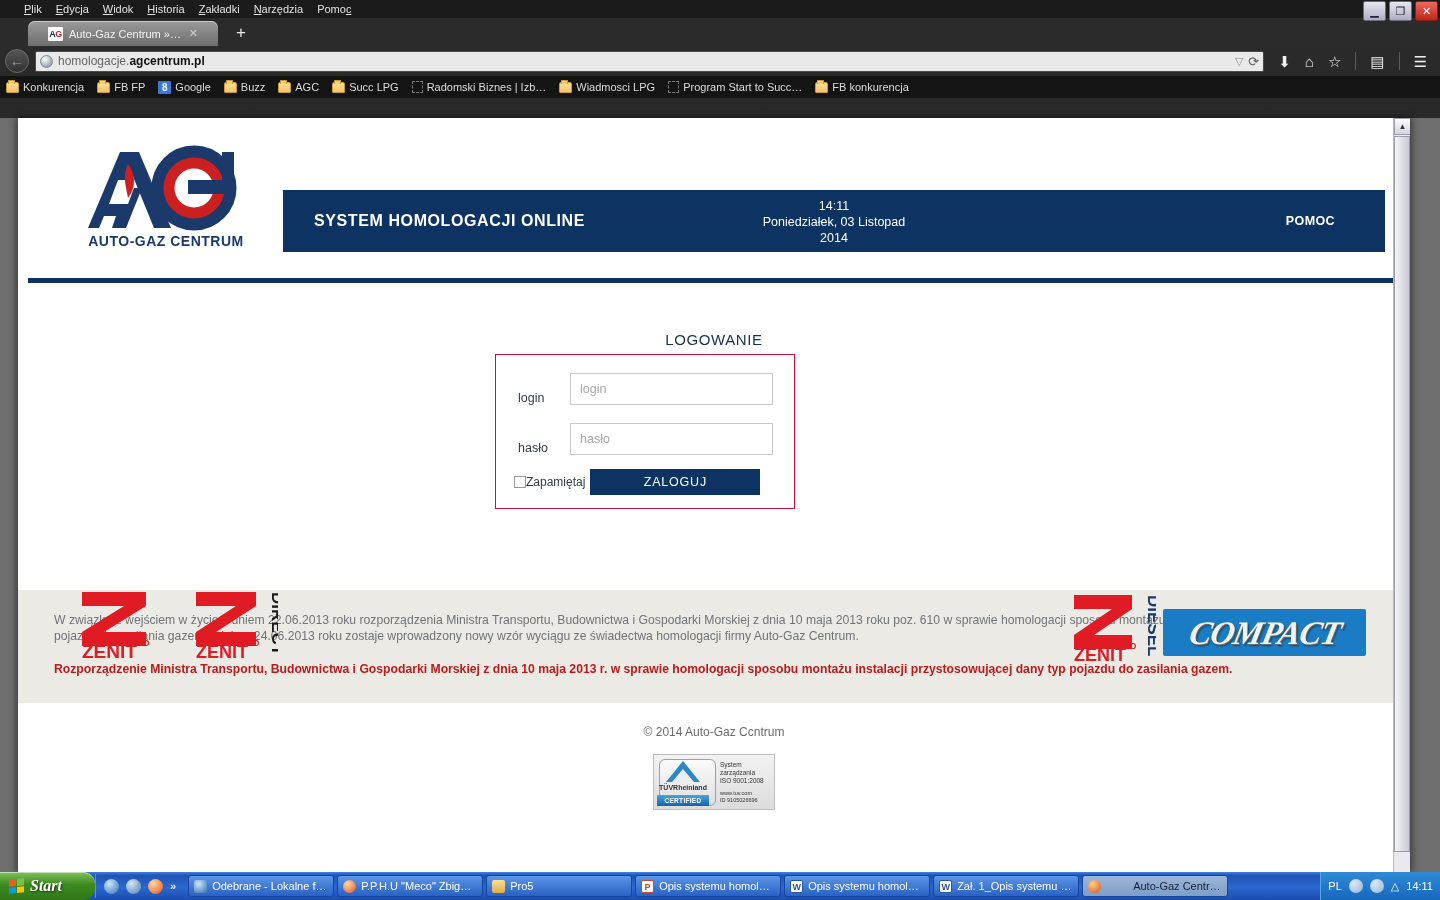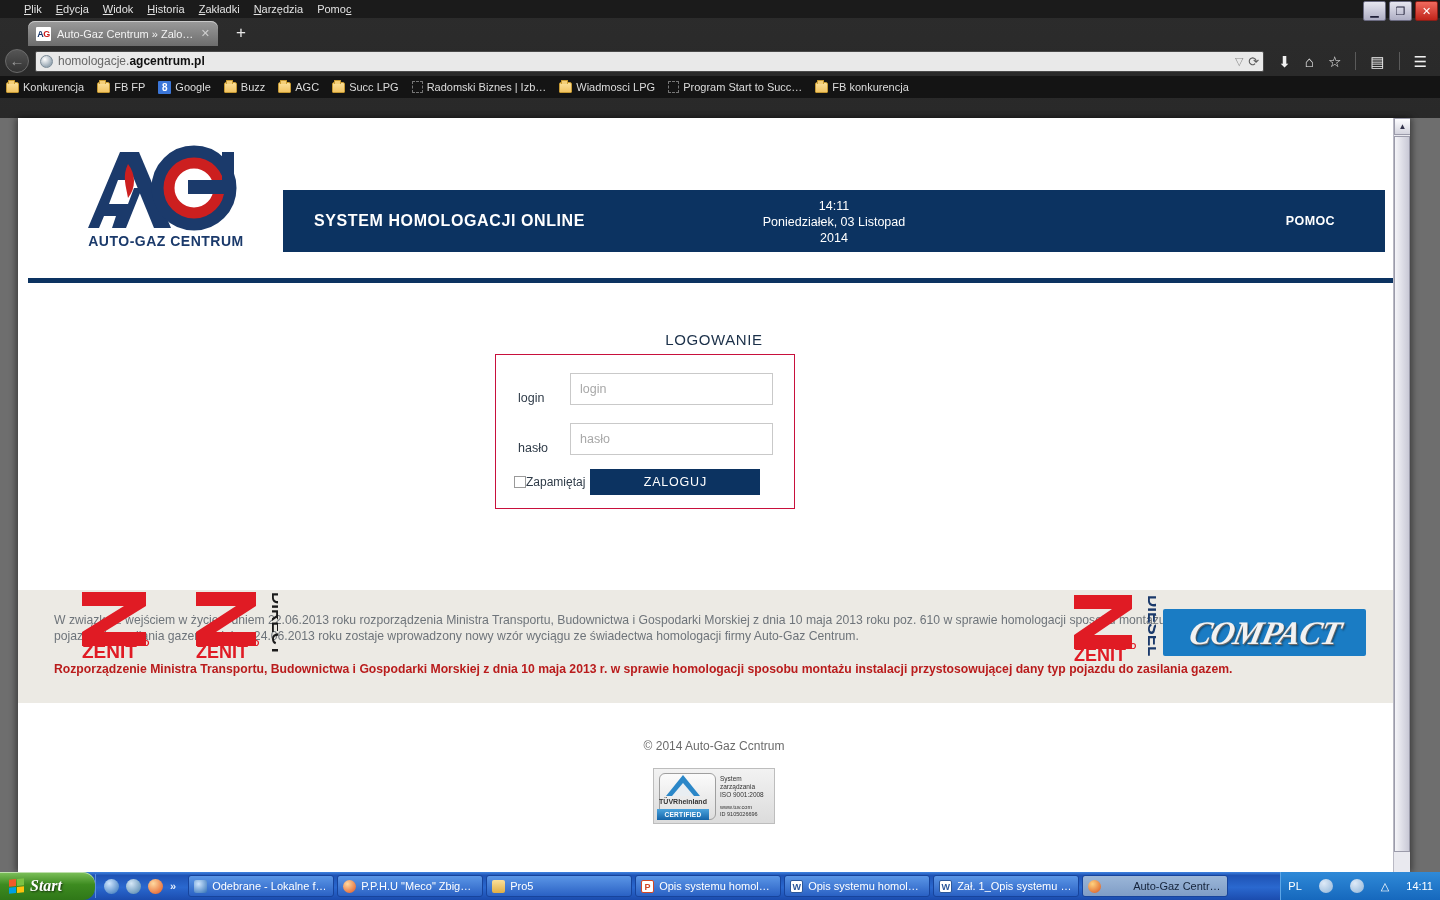--- a/index.html
+++ b/index.html
@@ -35,21 +35,21 @@
   .wbtn i { position: absolute; inset: 0; display: flex; align-items: center;
             justify-content: center; font-size: 11px; color: #1b1b33;
             font-family: "DejaVu Sans", sans-serif; font-style: normal; }
   .wbtn.close i { color: #fff; font-weight: bold; }
 
   .tabstrip { height: 28px; position: relative; background: transparent; }
   .tab {
     position: absolute; left: 28px; top: 3px; height: 25px; width: 190px;
     background: linear-gradient(#9b9b9b, #6d6d6d);
     border-radius: 7px 7px 0 0;
-    display: flex; align-items: center; padding: 0 8px; gap: 6px;
+    display: flex; align-items: center; padding: 0 20px; gap: 6px;
     box-shadow: inset 0 1px 0 #c9c9c9;
   }
   .tab .favicon {
     width: 15px; height: 14px; background: #fff; border-radius: 1px;
     font-size: 9px; font-weight: bold; line-height: 14px; text-align: center;
     letter-spacing: -0.5px;
   }
   .tab .favicon span.a { color: #16356b; }
   .tab .favicon span.g { color: #cc1f1f; }
   .tab .ttl { color: #f2f2f2; font-size: 11px; white-space: nowrap;
@@ -170,21 +170,21 @@
     font-size: 33px; color: #f2f2f2; letter-spacing: -1px;
     text-shadow: 1px 1px 0 #6b6b6b, 2px 2px 2px rgba(0,0,0,.45);
   }
 
   
   .infoband { background: #eceae4; padding: 22px 36px 26px 36px; }
   .infoband p { font-size: 12.2px; line-height: 16px; color: #6e747a; }
   .infoband p.b { font-weight: bold; color: #b91c1c; margin-top: 17px; }
 
   
-  .footer { background: #fff; padding-top: 36px; text-align: center; }
+  .footer { background: #fff; padding-top: 22px; text-align: center; }
   .copy { font-size: 12px; color: #6b6b6b; }
   .tuv {
     display: inline-block; margin-top: 15px; width: 122px; height: 56px;
     background: linear-gradient(#f2f2f2, #dcdcdc); border: 1px solid #bdbdbd;
     position: relative; text-align: left;
   }
   .tuv .sq {
     position: absolute; left: 5px; top: 4px; width: 57px; height: 47px;
     background: linear-gradient(#fbfbfb, #dedede); border: 1px solid #9f9f9f;
     border-radius: 6px;
@@ -243,21 +243,21 @@
     border: 1px solid #17449c; border-radius: 3px; display: flex; align-items: center;
     gap: 5px; padding: 0 5px; color: #fff; font-size: 11px; overflow: hidden;
     white-space: nowrap;
   }
   .task.active { background: linear-gradient(#9bb6d8, #7f9dc6); gap: 32px; }
   .task .tl { overflow: hidden; text-overflow: ellipsis; }
   .appico { width: 13px; height: 13px; border-radius: 2px; flex: 0 0 13px;
             font-size: 9px; font-weight: bold; color: #fff; text-align: center;
             line-height: 13px; }
 
-  .tray { display: flex; align-items: center; gap: 17px; padding: 13px 7px;
+  .tray { display: flex; align-items: center; gap: 7px; padding: 13px 7px;
           background: linear-gradient(#2f8ad8, #1668bd); height: 28px;
           border-left: 1px solid #5ca5e6; color: #fff; font-size: 11px; justify-content: space-between; }
   .tray .ti { width: 14px; height: 14px; border-radius: 50%;
               background: radial-gradient(circle at 35% 30%, #dfeaf7, #8fb4d8); }
   .clock { font-size: 11px; color: #fff; }
 </style>
 </head>
 <body>
 
 <div class="browser">

